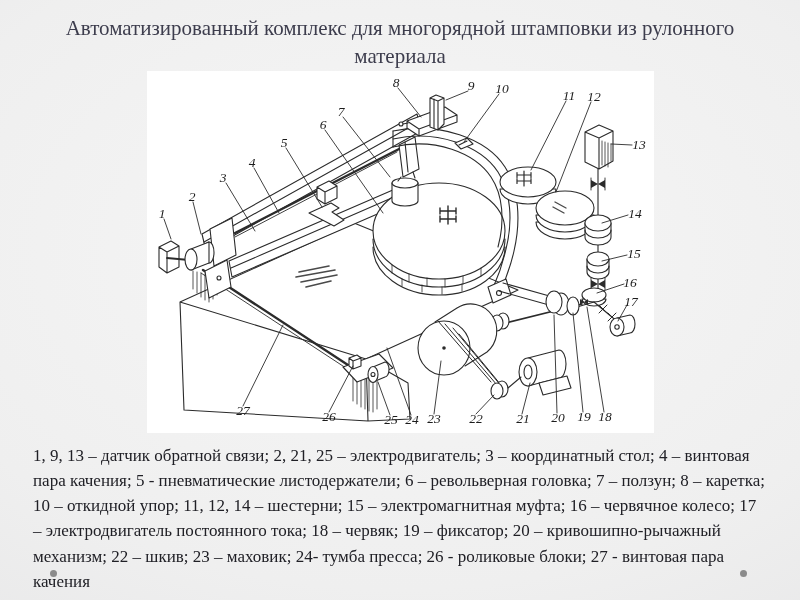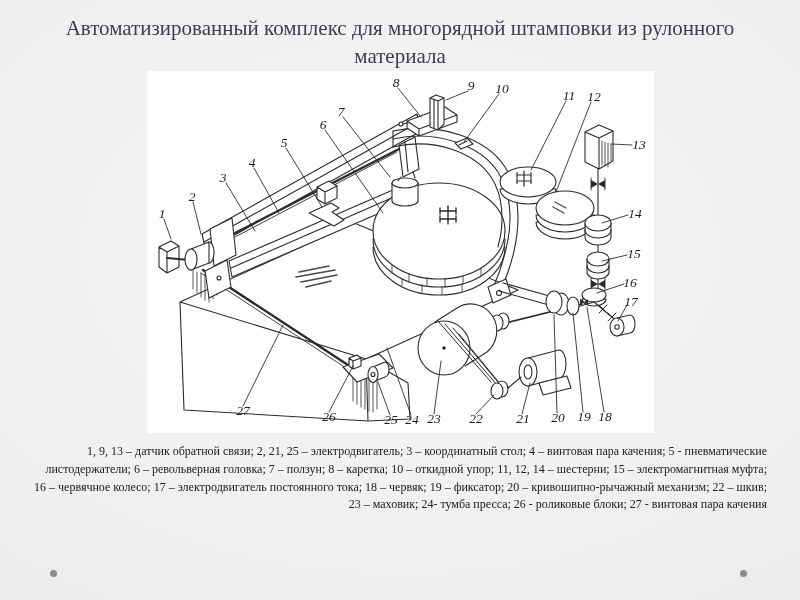--- a/index.html
+++ b/index.html
@@ -12,21 +12,21 @@
   .title {
     position:absolute; top:15px; left:38px; width:724px;
     text-align:center; font-size:21px; line-height:1.32; color:#3d3d4d;
   }
   .panel {
     position:absolute; left:147px; top:71px; width:507px; height:362px;
     background:#ffffff;
   }
   .caption {
     position:absolute; top:443px; left:33px; width:734px;
-    text-align:right; font-size:12px; line-height:1.48; color:#202026;
+    text-align:left; font-size:17px; line-height:1.48; color:#202026;
   }
   .dot { position:absolute; width:7px; height:7px; border-radius:50%; background:#8b8b8b; top:570px; }
   .dot-left { left:50px; }
   .dot-right { left:740px; }
   svg { display:block; }
   .num { fill:#1c1c1c; stroke:none; font:italic 13.5px "Liberation Serif", serif; }
 </style>
 </head>
 <body>
 

